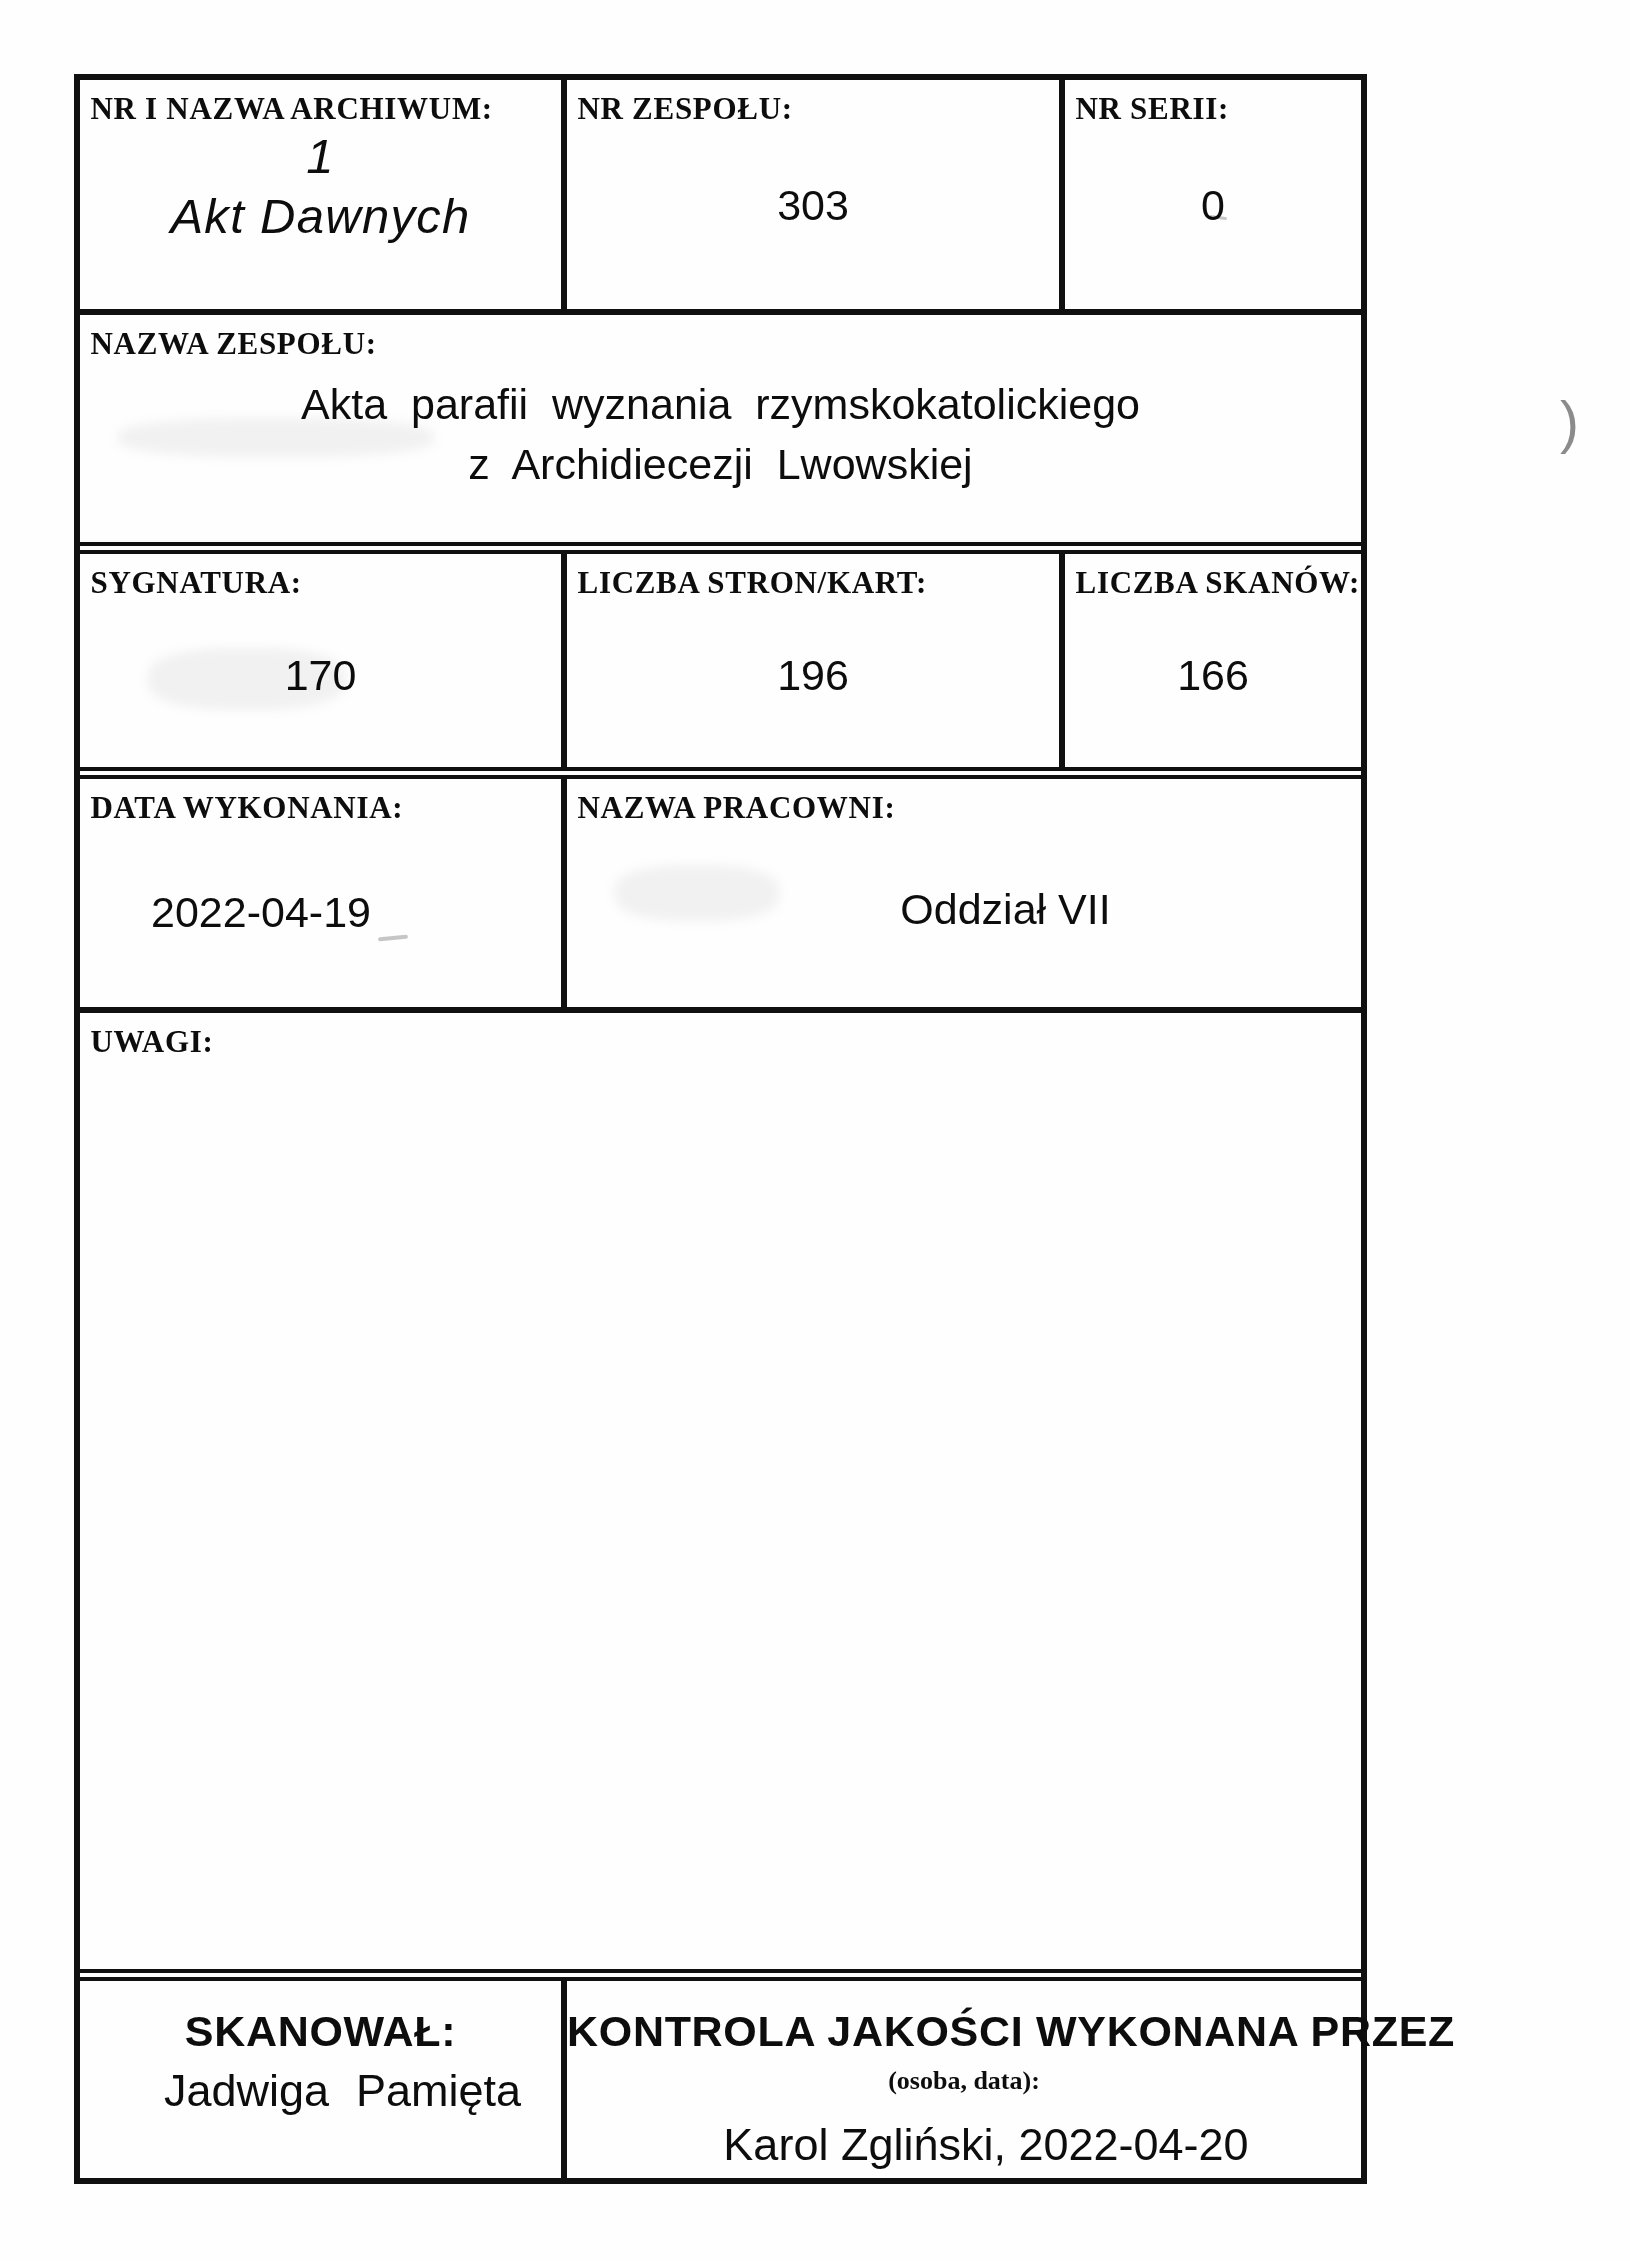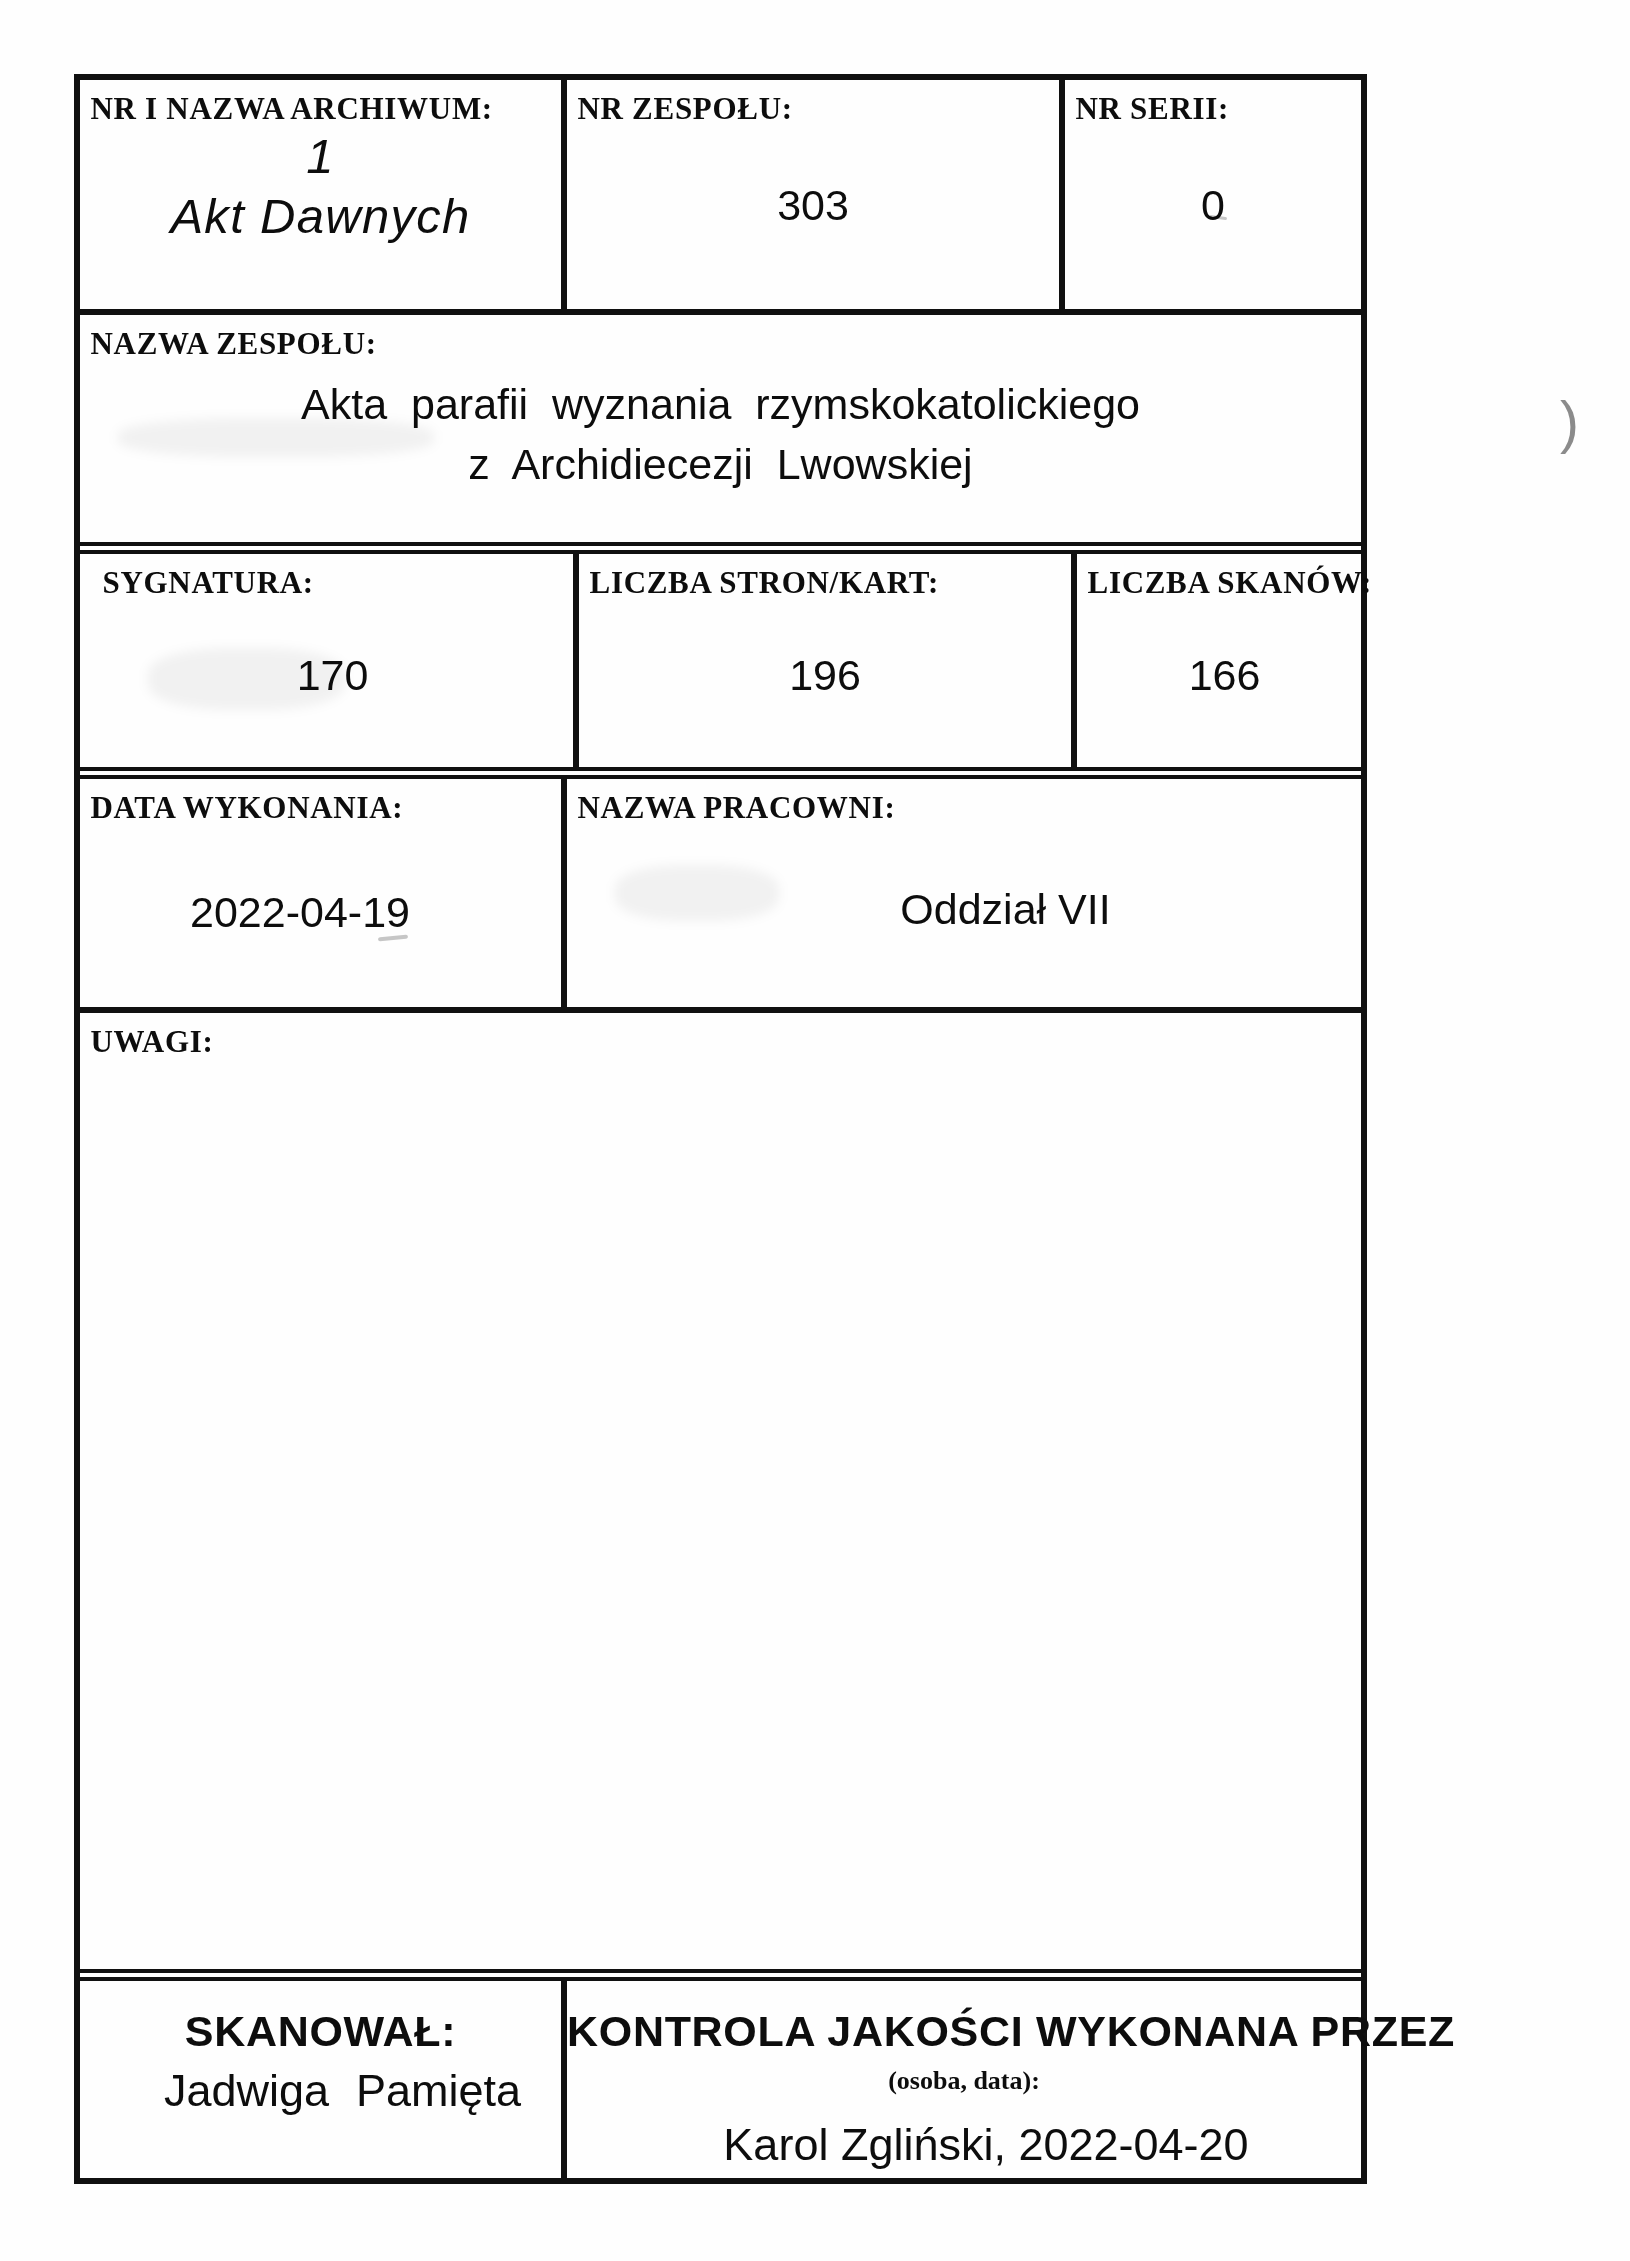--- a/index.html
+++ b/index.html
@@ -16,21 +16,21 @@
     width:1293px;height:2110px;
     border:6.6px solid #101010;
     box-sizing:border-box;
     display:flex;flex-direction:column;
     background:#fefefe;
   }
   .row{display:flex;position:relative;box-sizing:border-box;}
   .r1{height:235px;border-bottom:6px solid #101010;}
   .r2{height:231px;border-bottom:4.6px solid #101010;}
   .sep{height:8px;border-bottom:4.6px solid #101010;box-sizing:border-box;}
-  .r3{height:217px;border-bottom:4.6px solid #101010;padding-left:12px;}
+  .r3{height:217px;border-bottom:4.6px solid #101010;}
   .r4{height:234px;border-bottom:6.6px solid #101010;}
   .r5{height:960px;border-bottom:4.6px solid #101010;}
   .r6{flex:1;}
   .cell{position:relative;box-sizing:border-box;flex:1;}
   .w1{flex:0 0 487px;}
   .w2{flex:0 0 498px;}
   .b-r{border-right:6px solid #101010;}
   .label{
     font-family:"Liberation Serif",serif;
     font-weight:bold;
@@ -119,21 +119,21 @@
         <div class="label">LICZBA SKANÓW:</div>
         <div class="vcenter" style="top:95px;">166</div>
       </div>
     </div>
 
     <div class="sep"></div>
 
     <div class="row r4">
       <div class="cell w1 b-r">
         <div class="label">DATA WYKONANIA:</div>
-        <div class="vcenter vleft" style="top:107px;padding-left:110px;">2022-04-19</div>
+        <div class="vcenter vleft" style="top:107px;padding-left:71px;">2022-04-19</div>
       </div>
       <div class="cell">
         <div class="label">NAZWA PRACOWNI:</div>
         <div class="vcenter vleft" style="top:104px;padding-left:83px;text-align:center;">Oddział VII</div>
       </div>
     </div>
 
     <div class="row r5">
       <div class="cell">
         <div class="label">UWAGI:</div>

